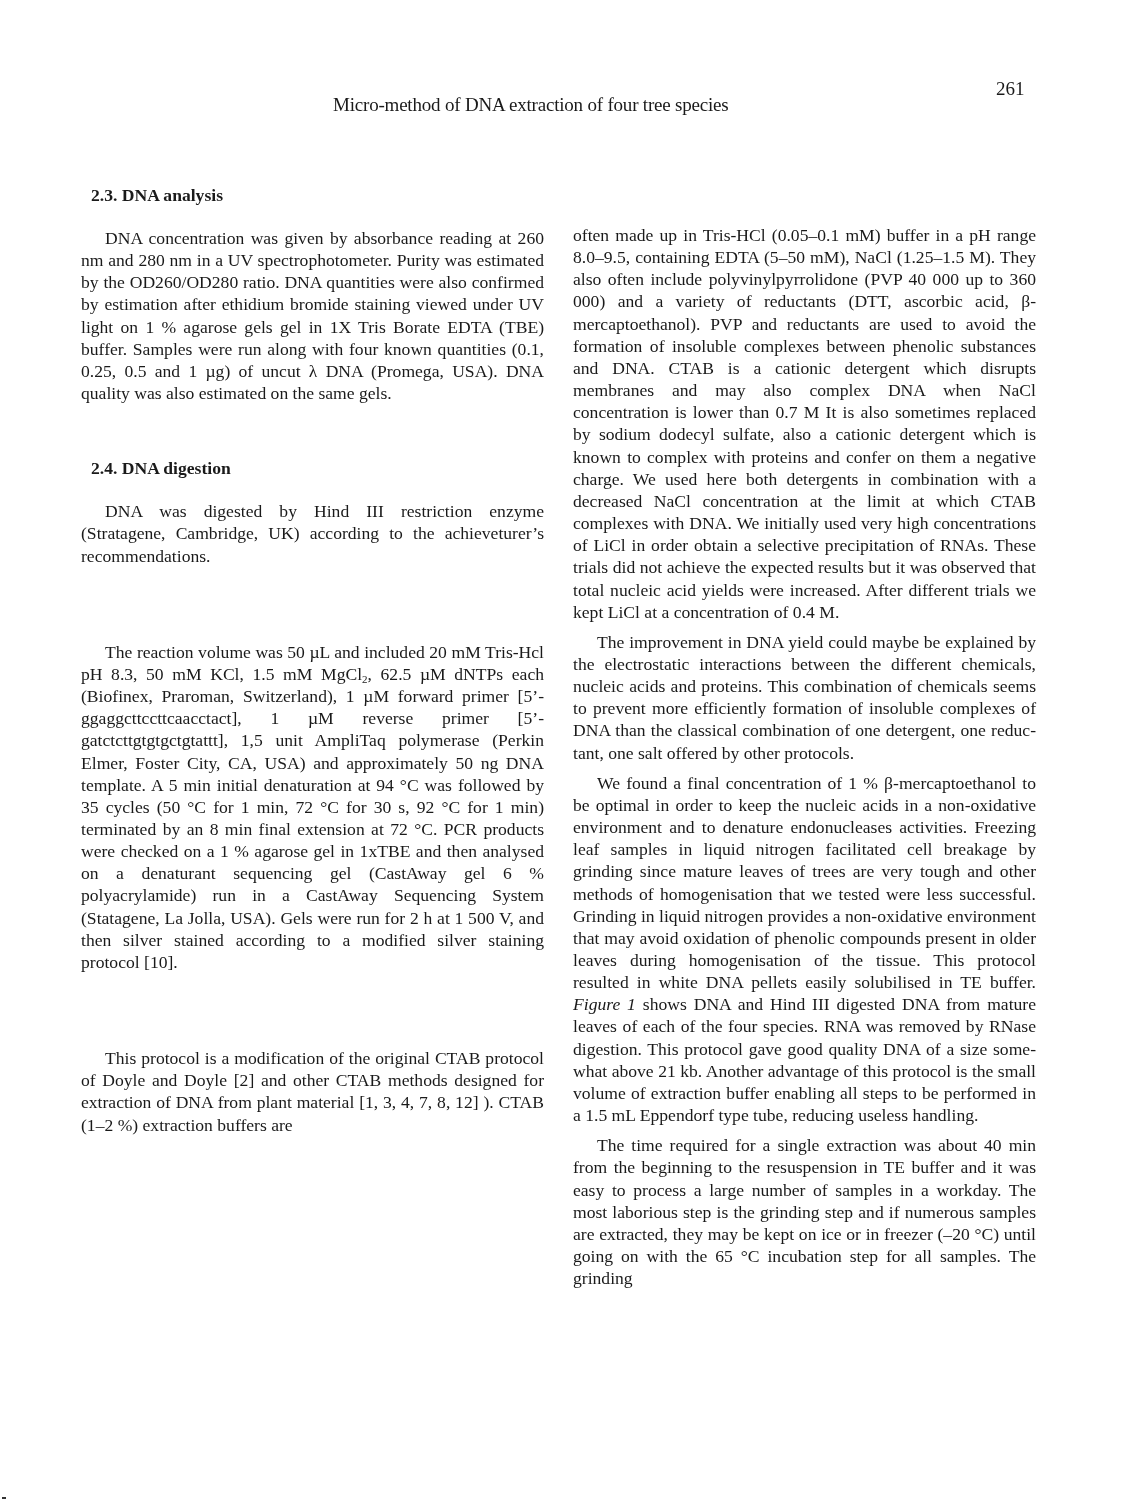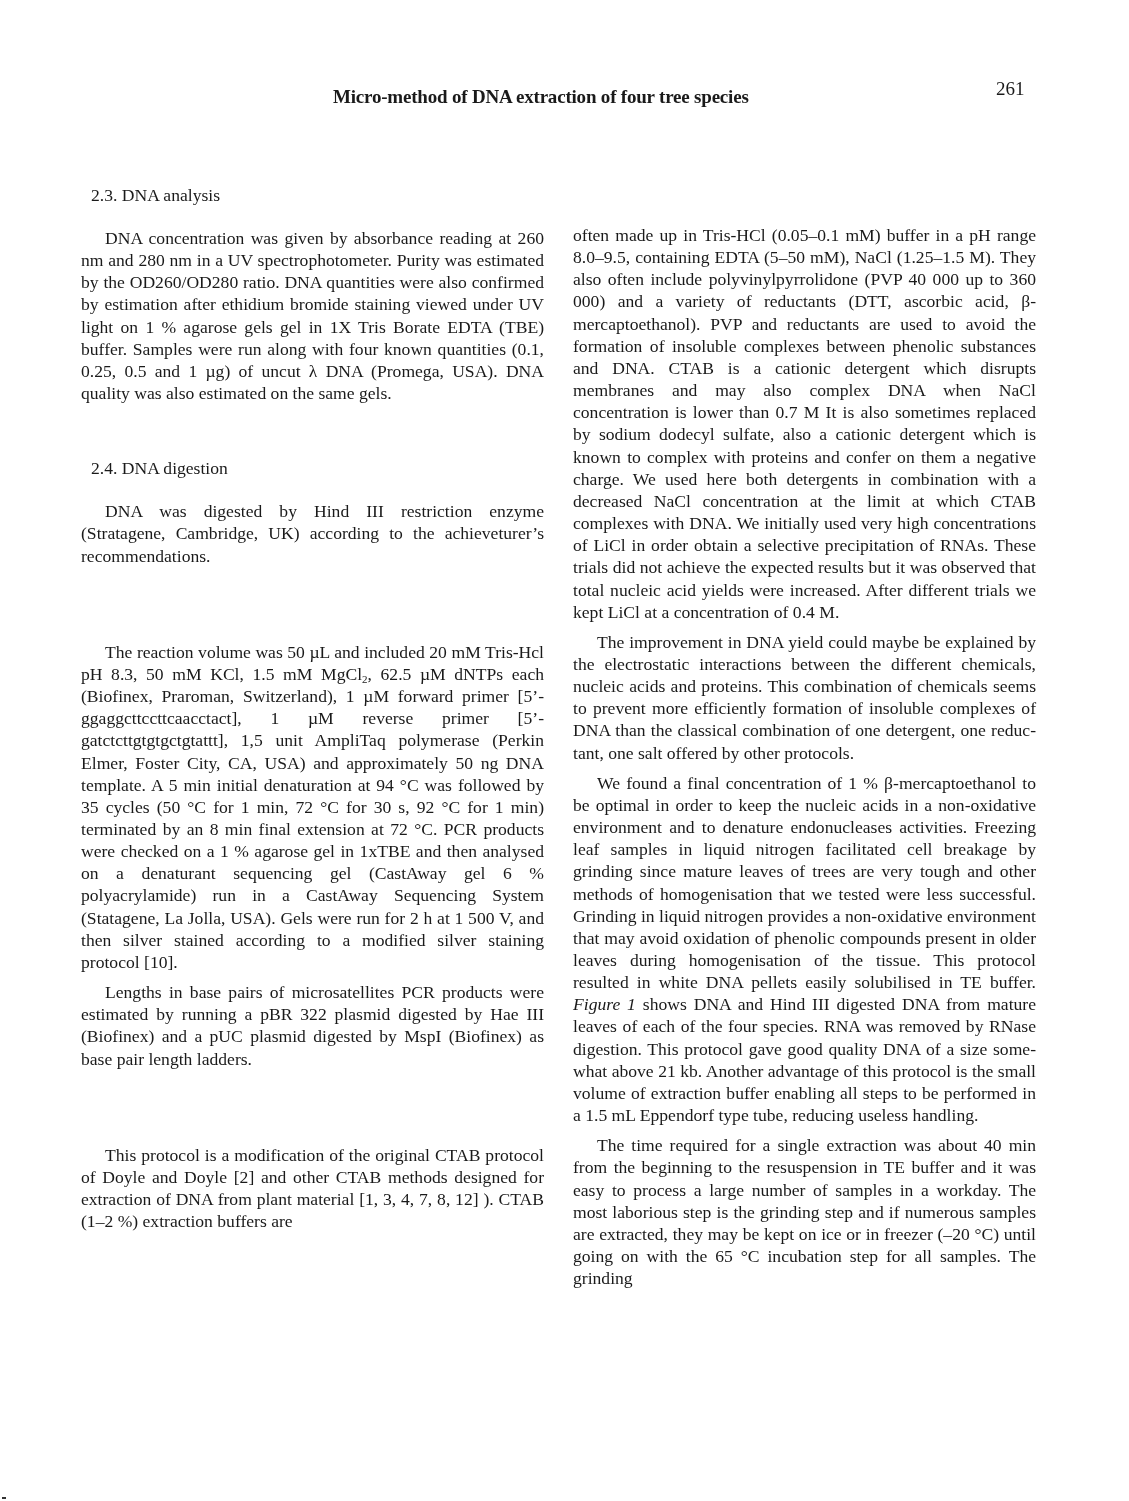--- a/index.html
+++ b/index.html
@@ -5,36 +5,36 @@
   html, body { margin: 0; padding: 0; background: #ffffff; }
   body {
     width: 1129px; height: 1501px; position: relative; overflow: hidden;
     font-family: "Liberation Serif", "DejaVu Serif", serif;
     color: #1a1a1a;
   }
   .running-head {
     position: absolute; top: 78px; left: 0; width: 1129px; height: 24px;
     font-size: 19px;
   }
-  .running-title { position: absolute; left: 333px; top: 8px; letter-spacing: -0.2px; font-weight: bold; }
+  .running-title { position: absolute; left: 333px; top: 16px; letter-spacing: -0.2px; }
   .page-number { position: absolute; left: 996px; top: 0; }
   .col {
     position: absolute; top: 184px; width: 463px;
     font-size: 17.6px; line-height: 22.15px;
   }
   .col-left { left: 81px; }
   .col-right { left: 573px; }
   .col p {
     margin: 0; text-align: justify; text-indent: 24px;
     hyphens: manual;
   }
   .col p.cont { text-indent: 0; margin-top: 40px; }
   .col p + p { margin-top: 8px; }
   h3 {
-    font-size: 17.6px; font-weight: normal; margin: 0 0 0 10px; line-height: 22px;
+    font-size: 17.6px; font-weight: bold; margin: 0 0 0 10px; line-height: 22px;
   }
   .sec { display: block; }
   .gap-heading-after { height: 21px; }
   .gap-sec { height: 50px; }
   em { font-style: italic; }
   sub { font-size: 11px; vertical-align: -3px; line-height: 0; }
   .mark {
     position: absolute; left: 2px; top: 1497px; width: 4px; height: 2px;
     background: #333;
   }
@@ -56,21 +56,20 @@
   <div class="gap-sec" style="height:53px"></div>
   <section class="sec">
     <h3>2.4. DNA digestion</h3>
     <div class="gap-heading-after"></div>
     <p>DNA was digested by Hind III restriction enzyme (Stratagene, Cambridge, UK) according to the achieve­turer’s recommendations.</p>
   </section>
   <div class="gap-sec" style="height:53px"></div>
   <section class="sec">
     <div class="gap-heading-after"></div>
     <p><span>The reaction volume was 50 µL and included 20 mM Tris-Hcl pH 8.3, 50 mM KCl, 1.5 mM MgCl</span><sub>2</sub><span>, 62.5 µM dNTPs each (Biofinex, Praroman, Switzerland), 1 µM forward primer [5’-ggaggcttccttcaacctact], 1 µM reverse primer [5’-gatctcttgtgtgctgtattt], 1,5 unit AmpliTaq poly­merase (Perkin Elmer, Foster City, CA, USA) and approximately 50 ng DNA template. A 5 min initial denaturation at 94 °C was followed by 35 cycles (50 °C for 1 min, 72 °C for 30 s, 92 °C for 1 min) terminated by an 8 min final extension at 72 °C. PCR products were checked on a 1 % agarose gel in 1xTBE and then analysed on a denaturant sequencing gel (CastAway gel 6 % polyacrylamide) run in a CastAway Sequencing System (Statagene, La Jolla, USA). Gels were run for 2 h at 1 500 V, and then silver stained according to a modified silver staining protocol [10].</span></p>
-    <p>Lengths in base pairs of microsatellites PCR products were estimated by running a pBR 322 plasmid digested by Hae III (Biofinex) and a pUC plasmid digested by MspI (Biofinex) as base pair length ladders.</p>
   </section>
   <div class="gap-sec" style="height:53px"></div>
   <section class="sec">
     <div class="gap-heading-after"></div>
     <p>This protocol is a modification of the original CTAB protocol of Doyle and Doyle [2] and other CTAB meth­ods designed for extraction of DNA from plant material [1, 3, 4, 7, 8, 12] ). CTAB (1–2 %) extraction buffers are</p>
   </section>
 </div>
 
 <div class="col col-right">
   <p class="cont">often made up in Tris-HCl (0.05–0.1 mM) buffer in a pH range 8.0–9.5, containing EDTA (5–50 mM), NaCl (1.25–1.5 M). They also often include polyvinylpyrroli­done (PVP 40 000 up to 360 000) and a variety of reduc­tants (DTT, ascorbic acid, β-mercaptoethanol). PVP and reductants are used to avoid the formation of insoluble complexes between phenolic substances and DNA. CTAB is a cationic detergent which disrupts membranes and may also complex DNA when NaCl concentration is lower than 0.7 M It is also sometimes replaced by sodi­um dodecyl sulfate, also a cationic detergent which is known to complex with proteins and confer on them a negative charge. We used here both detergents in combi­nation with a decreased NaCl concentration at the limit at which CTAB complexes with DNA. We initially used very high concentrations of LiCl in order obtain a selec­tive precipitation of RNAs. These trials did not achieve the expected results but it was observed that total nucleic acid yields were increased. After different trials we kept LiCl at a concentration of 0.4 M.</p>

